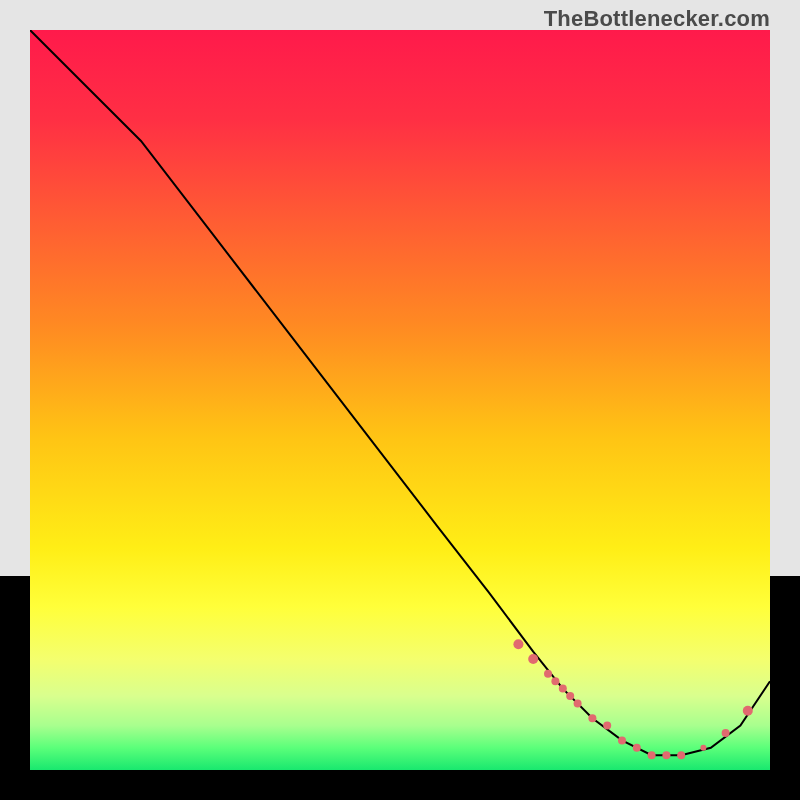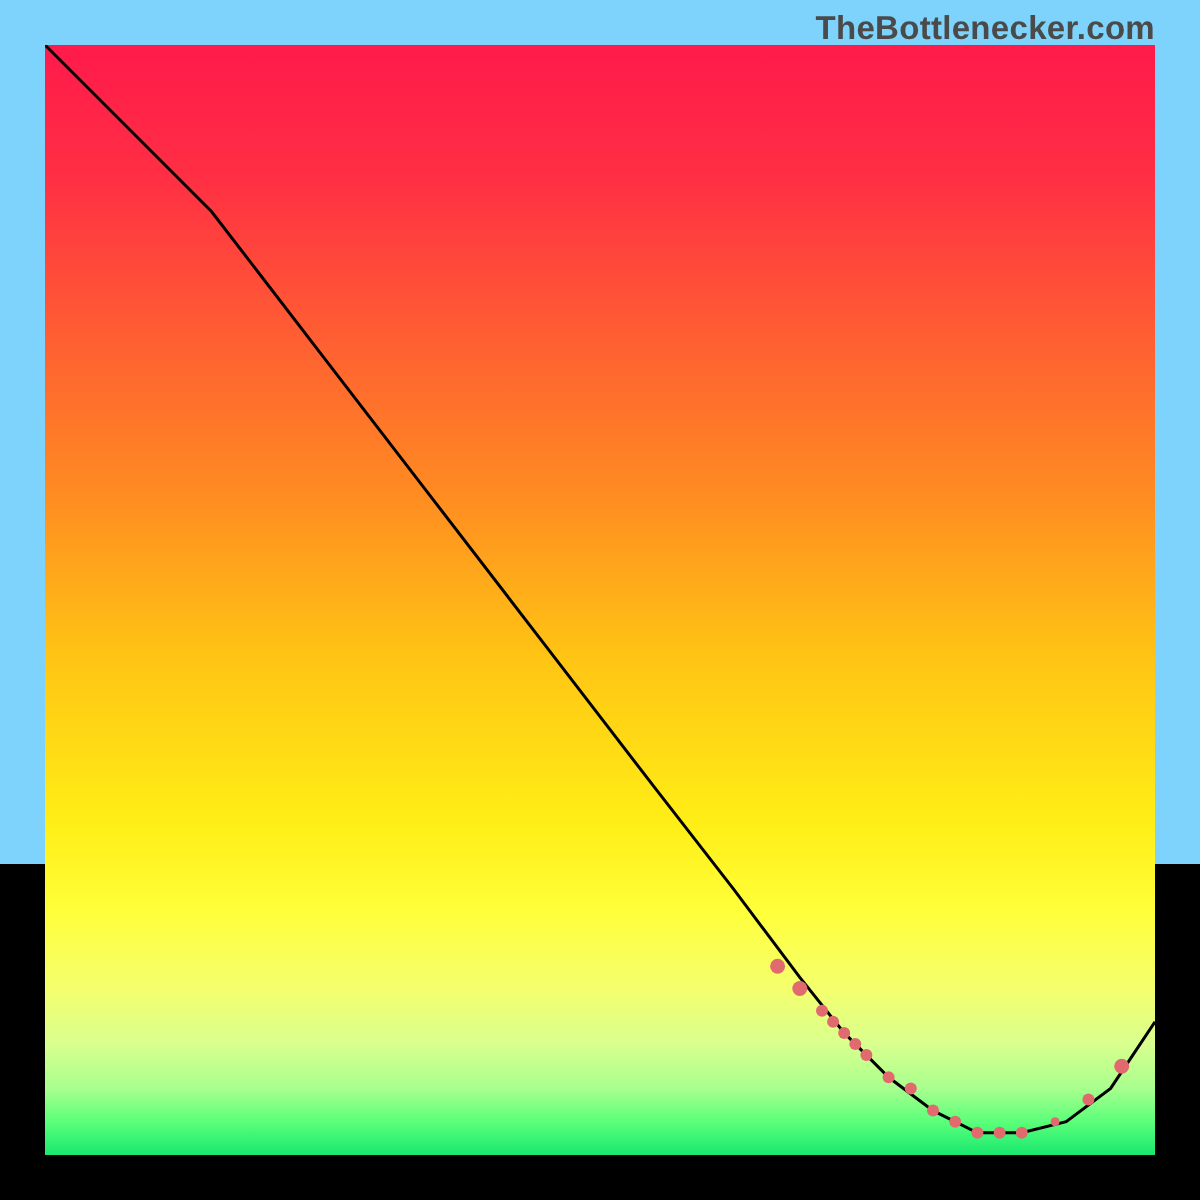--- a/index.html
+++ b/index.html
@@ -8,21 +8,21 @@
     width: 800px;
     height: 800px;
     background: #000;
     overflow: hidden;
     font-family: Arial, Helvetica, sans-serif;
   }
   .frame {
     position: relative;
     width: 800px;
     height: 576px;
-    background: #7dd3fc;
+    background: #e5e5e5;
   }
   .plot {
     position: absolute;
     left: 30px;
     top: 30px;
     width: 740px;
     height: 740px;
   }
   .watermark {
     position: absolute;

